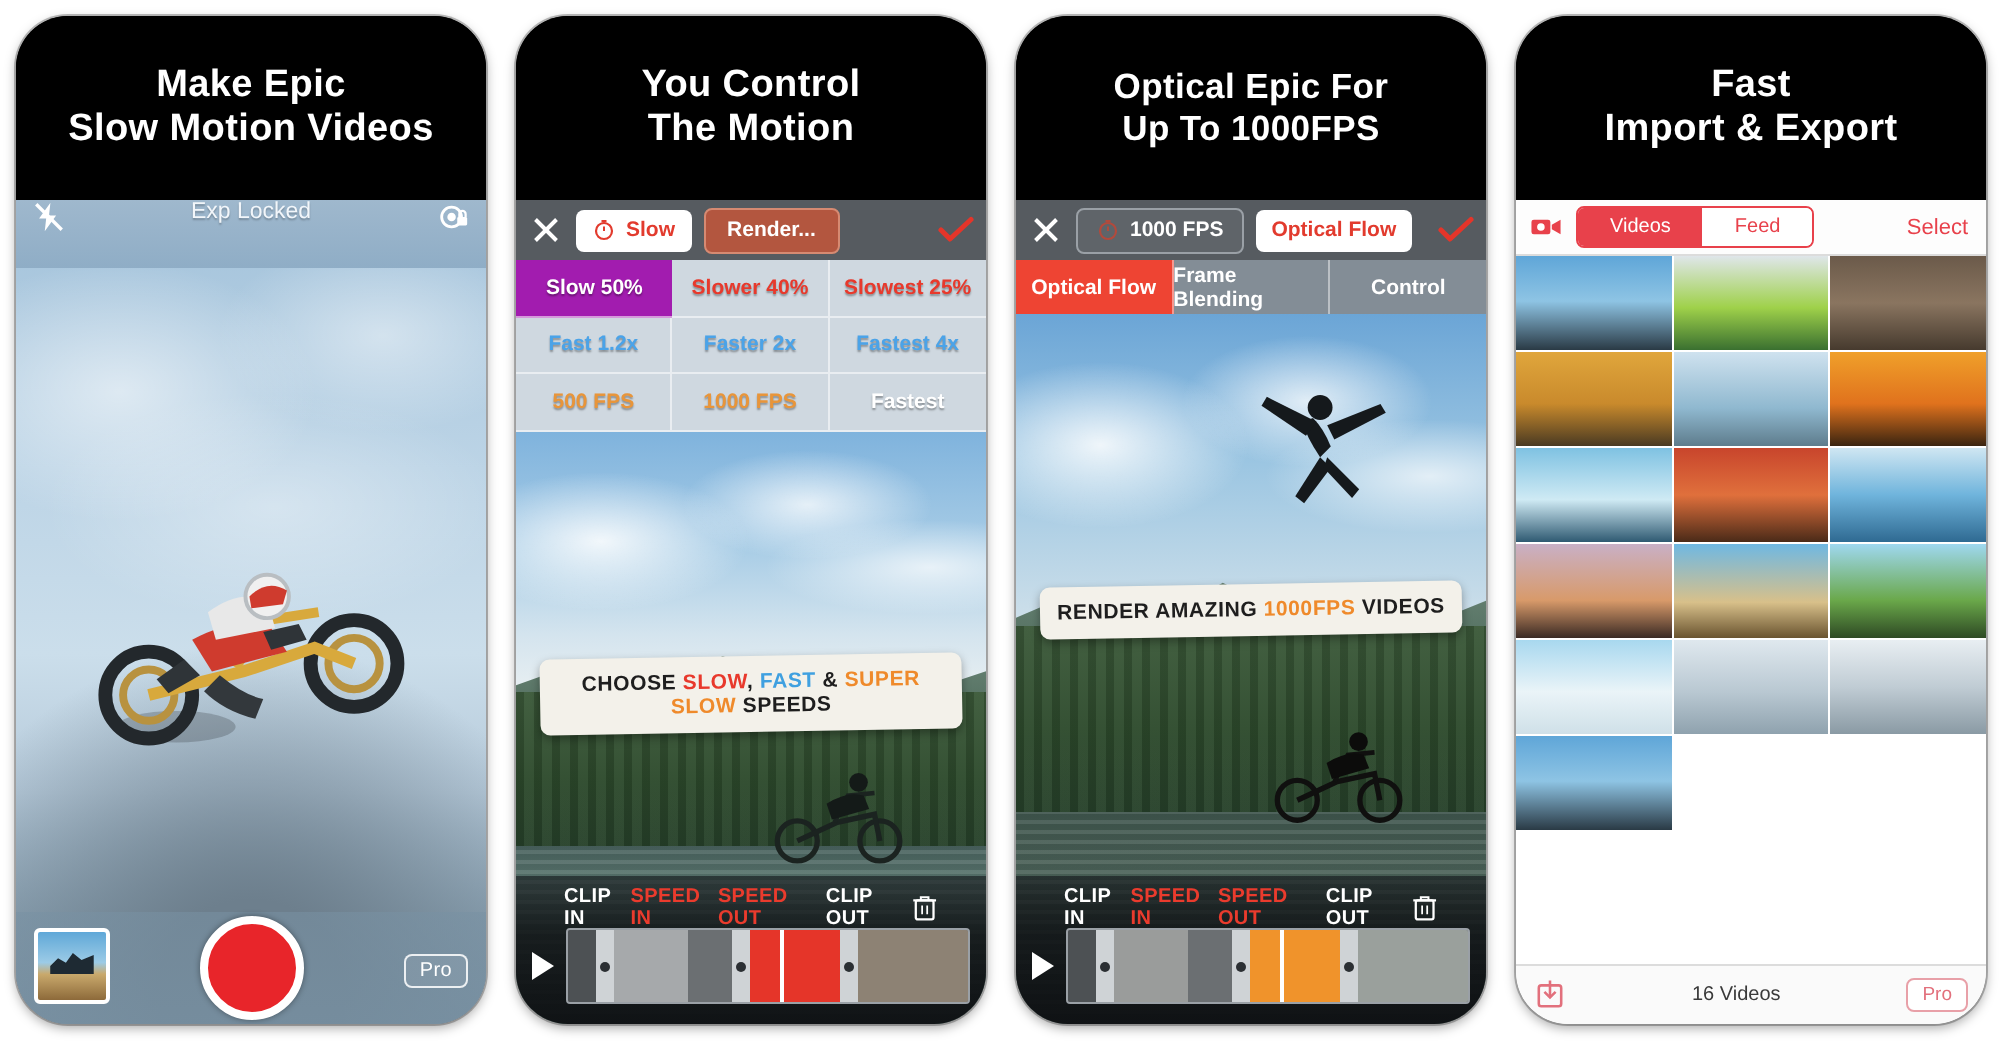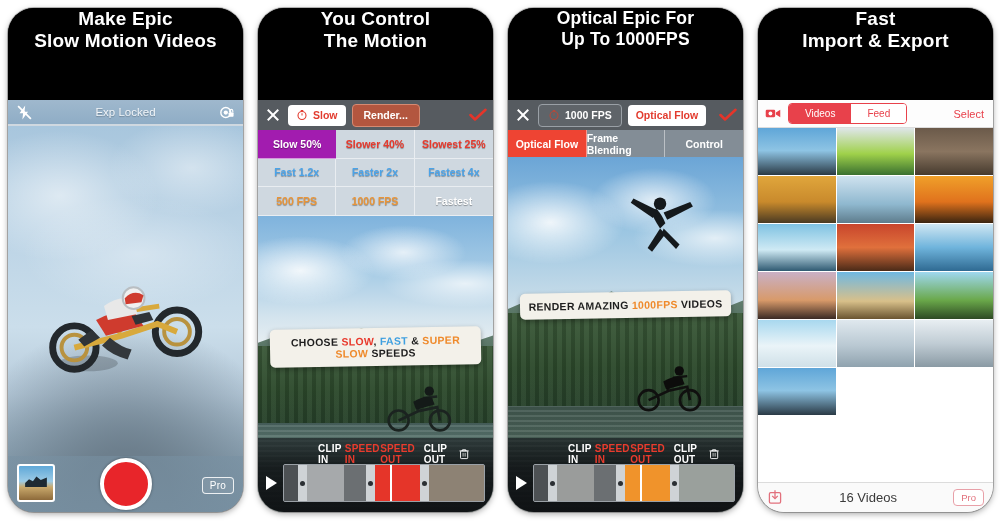--- a/index.html
+++ b/index.html
@@ -25,38 +25,38 @@
   .gap{flex:0 0 15px;height:1px;}
   .lead{flex:0 0 8px;height:1px;}
 
   
   .headline{
     position:relative;
     height:92px;
     background:#000;
     color:#fff;
     display:flex;flex-direction:column;
-    align-items:center;
+    align-items:center;justify-content:center;
     text-align:center;
     line-height:1.18;
     font-weight:bold;
     letter-spacing:.2px;
   }
   .headline .l1{font-size:19px;}
   .headline .l2{font-size:19px;}
   .headline.small .l1,.headline.small .l2{font-size:17.5px;}
 
   
   .screen{position:relative;height:412px;overflow:hidden;background:#cfd8e0;}
 
   
   .p1-toolbar{
-    position:absolute;top:0;left:0;right:0;height:24px;
+    position:absolute;top:0;left:0;right:0;height:34px;
     background:linear-gradient(180deg,#9fb8cd 0%,#8fadc6 100%);
-    display:flex;align-items:center;justify-content:space-between;
+    display:flex;justify-content:space-between;
     padding:0 8px;box-sizing:border-box;
     color:#fff;font-size:11px;
   }
   .p1-toolbar .mid{flex:1;text-align:center;font-size:11.5px;color:#f2f6fa;
     text-shadow:0 1px 1px rgba(0,0,0,.25);}
   .icn{width:17px;height:17px;display:block;}
   .p1-photo{
     position:absolute;top:26px;left:0;right:0;bottom:0;
     background:
       radial-gradient(circle at 50% 96%, #6d7f8d 0%, #6d7f8d 12%, rgba(109,127,141,0) 45%),
@@ -211,21 +211,21 @@
   .banner .o{color:#ef8a2b;}
 
   .ed-bottom{
     position:absolute;left:0;right:0;bottom:0;height:74px;
     background:linear-gradient(180deg,rgba(20,24,28,.62) 0%,rgba(16,19,22,.88) 40%,rgba(14,16,19,.95) 100%);
   }
   .ed-actions{
     position:absolute;left:0;right:0;top:6px;height:20px;
     display:flex;align-items:center;justify-content:space-between;
     padding:0 24px;box-sizing:border-box;
-    font-size:10px;font-weight:bold;color:#fff;letter-spacing:.2px;margin-left:36px;
+    font-size:10px;font-weight:bold;color:#fff;letter-spacing:.2px;
   }
   .ed-actions .sp{color:#ea3b2d;}
   .trash{width:14px;height:16px;}
   .tl-row{
     position:absolute;left:0;right:0;bottom:10px;height:38px;
     display:flex;align-items:center;gap:6px;padding:0 8px;box-sizing:border-box;
   }
   .play-tri{width:0;height:0;border-left:11px solid #fff;border-top:7px solid transparent;border-bottom:7px solid transparent;flex:0 0 auto;}
   .timeline{
     position:relative;flex:1;height:36px;border:1px solid #9aa0a6;border-radius:2px;
@@ -263,21 +263,21 @@
     background:#fff;overflow:hidden;
   }
   .grid-inner{display:grid;grid-template-columns:repeat(3,1fr);gap:1px;}
   .cellimg{width:100%;height:47px;background-size:cover;background-position:center;}
 
   .p4-bottom{
     position:absolute;left:0;right:0;bottom:0;height:30px;
     background:#fafafa;border-top:1px solid #dcdcdc;
     display:flex;align-items:center;padding:0 9px;box-sizing:border-box;
   }
-  .p4-bottom .cnt{flex:1;text-align:center;font-size:13px;color:#3a3a3a;}
+  .p4-bottom .cnt{flex:1;text-align:center;font-size:10px;color:#3a3a3a;}
   .pro-pink{
     border:1px solid #e8a0a8;border-radius:4px;color:#e2707c;
     font-size:9.5px;padding:2px 7px;background:#fff;
   }
   .imp-ic{width:16px;height:17px;}
 </style>
 </head>
 <body>
 
 <div class="stage">

